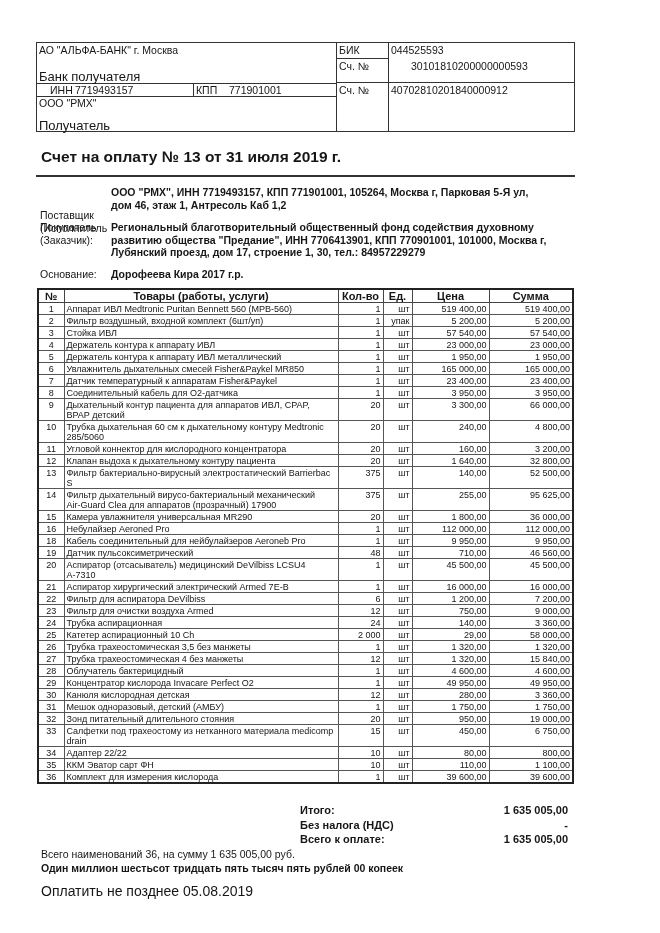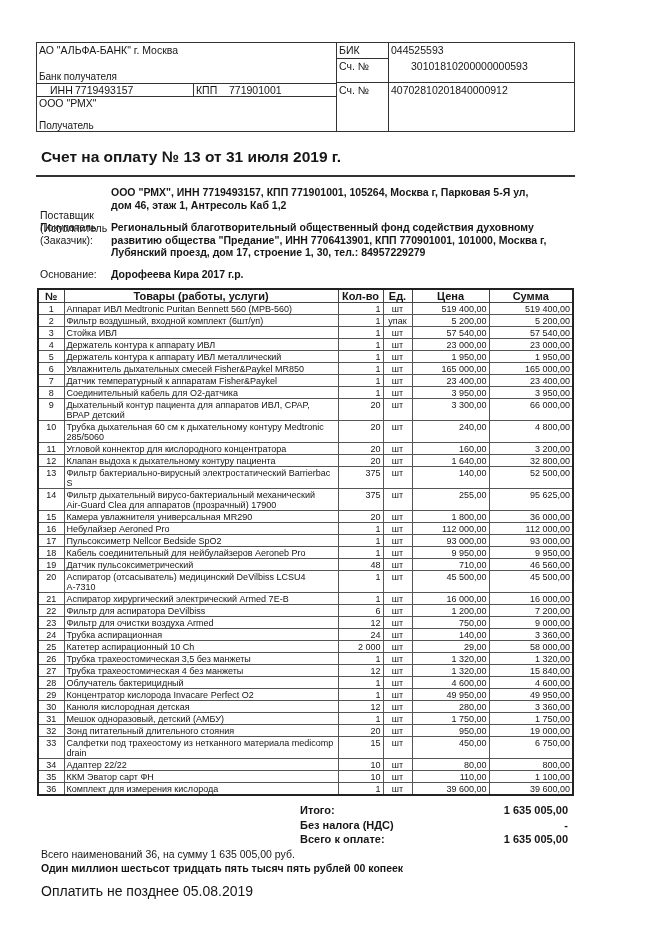--- a/index.html
+++ b/index.html
@@ -7,21 +7,21 @@
       width: 660px; height: 933px; position: relative; overflow: hidden;
       background: #ffffff; color: #161616;
       font-family: "Liberation Sans", sans-serif;
     }
     .abs { position: absolute; }
     
     .bank-box { left: 36px; top: 42px; width: 539px; height: 90px; border: 1px solid #333; box-sizing: border-box; }
     .vline { position: absolute; width: 1px; background: #333; }
     .hline { position: absolute; height: 1px; background: #333; }
     .bt { position: absolute; font-size: 10.5px; line-height: 12px; white-space: nowrap; }
-    .cap { position: absolute; font-size: 10px; line-height: 10px; white-space: nowrap; }
+    .cap { position: absolute; font-size: 13px; line-height: 10px; white-space: nowrap; }
 
     .title { left: 41px; top: 147px; font-size: 15.5px; font-weight: bold; line-height: 20px; white-space: nowrap; }
     .rule { left: 36px; top: 175px; width: 539px; height: 2px; background: #333; }
 
     .party-label { position: absolute; left: 40px; width: 68px; overflow: hidden; font-size: 10.5px; line-height: 12.5px; white-space: pre-line; }
     .party-value { position: absolute; left: 111px; width: 470px; font-size: 10.5px; font-weight: bold; line-height: 12.5px; white-space: pre-line; }
 
     table.items {
       position: absolute; left: 37px; top: 288px; width: 535px;
       border-collapse: collapse; table-layout: fixed;
@@ -30,21 +30,21 @@
     table.items th {
       border: 1px solid #444; font-size: 11px; font-weight: bold;
       line-height: 12px; padding: 0 1px; text-align: center; white-space: nowrap;
     }
     table.items td {
       border: 1px solid #555; line-height: 10px; padding: 1px 2px 0 2px;
       vertical-align: top; white-space: pre-line; overflow: hidden;
     }
     td.c-num { text-align: center; }
     td.c-qty, td.c-price, td.c-sum { text-align: right; white-space: nowrap; }
-    td.c-unit { text-align: center; white-space: nowrap; }
+    td.c-unit { text-align: right; white-space: nowrap; }
 
     .totals { left: 300px; top: 803px; width: 268px; }
     .trow { display: flex; height: 14.5px; font-size: 11px; font-weight: bold; line-height: 14px; }
     .tlabel { width: 187px; white-space: nowrap; }
     .tvalue { width: 81px; text-align: right; white-space: nowrap; }
 
     .summary { left: 41px; top: 847px; font-size: 10.5px; line-height: 14px; white-space: nowrap; }
     .words { left: 41px; top: 861px; font-size: 10.5px; font-weight: bold; line-height: 14px; white-space: nowrap; }
     .due { left: 41px; top: 884px; font-size: 14px; line-height: 14px; white-space: nowrap; }
   </style>
@@ -240,28 +240,20 @@
       </tr>
       <tr>
         <td class="c-num">16</td>
         <td class="c-name">Небулайзер Aeroned Pro</td>
         <td class="c-qty">1</td>
         <td class="c-unit">шт</td>
         <td class="c-price">112 000,00</td>
         <td class="c-sum">112 000,00</td>
       </tr>
       <tr>
-        <td class="c-num">17</td>
-        <td class="c-name">Пульсоксиметр Nellcor Bedside SpO2</td>
-        <td class="c-qty">1</td>
-        <td class="c-unit">шт</td>
-        <td class="c-price">93 000,00</td>
-        <td class="c-sum">93 000,00</td>
-      </tr>
-      <tr>
         <td class="c-num">18</td>
         <td class="c-name">Кабель соединительный для нейбулайзеров Aeroneb Pro</td>
         <td class="c-qty">1</td>
         <td class="c-unit">шт</td>
         <td class="c-price">9 950,00</td>
         <td class="c-sum">9 950,00</td>
       </tr>
       <tr>
         <td class="c-num">19</td>
         <td class="c-name">Датчик пульсоксиметрический</td>

